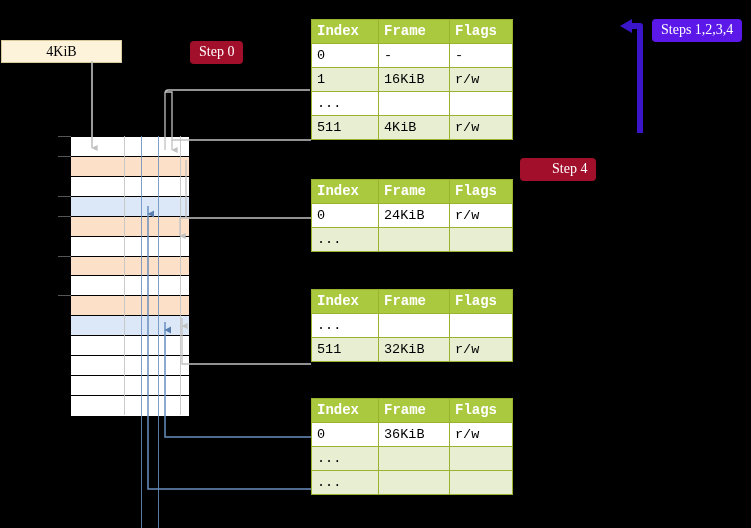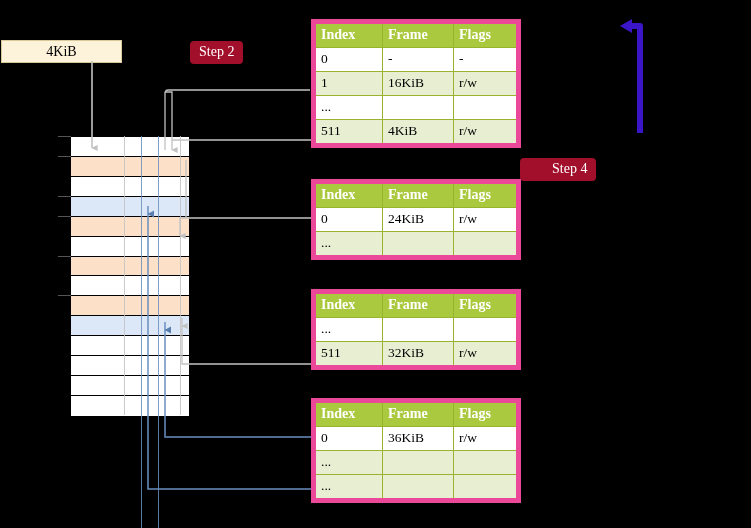--- a/index.html
+++ b/index.html
@@ -33,21 +33,22 @@
     display:flex;align-items:center;justify-content:center;
     color:#000;
   }
 
   
   .ptable{
     position:absolute;
     border-collapse:collapse;
     background:#5eead4;
     font-size:13.5px;
-    border:5px solid #ec4899;
+    border:1px solid #ec4899;
+    font-family:Liberation Mono, monospace;
   }
   .ptable td,.ptable th{
     border:1px solid #9ab32e;
     padding:2px 5px 3px 5px;
     height:18px;
     text-align:left;
     font-weight:normal;
     vertical-align:middle;
     white-space:nowrap;
   }
@@ -87,23 +88,24 @@
 </style>
 </head>
 <body>
 
 <div class="stage">
 
   <div class="kib-box" style="left:1px;top:40px;width:119px;height:21px;">
     <span>4KiB</span>
   </div>
 
-  <div class="badge red" style="left:190px;top:41px;"><span>Step 2</span></div>
-
-
+  <div class="badge red" style="left:190px;top:41px;"><span>Step 0</span></div>
+
+
+  <div class="badge blue" style="left:652px;top:19px;"><span>Steps 1,2,3,4</span></div>
 
   <div class="badge red" style="left:520px;top:158px;padding-left:32px;"><span>Step 4</span></div>
 
   <div class="memcol" id="memcol" style="left:70px;top:136px;width:120px;height:279px;">
       <div class="memrow m-white" style="height: 19.9286px;"></div>
       <div class="memrow m-orange" style="height: 19.9286px;"></div>
       <div class="memrow m-white" style="height: 19.9286px;"></div>
       <div class="memrow m-blue" style="height: 19.9286px;"></div>
       <div class="memrow m-orange" style="height: 19.9286px;"></div>
       <div class="memrow m-white" style="height: 19.9286px;"></div>

